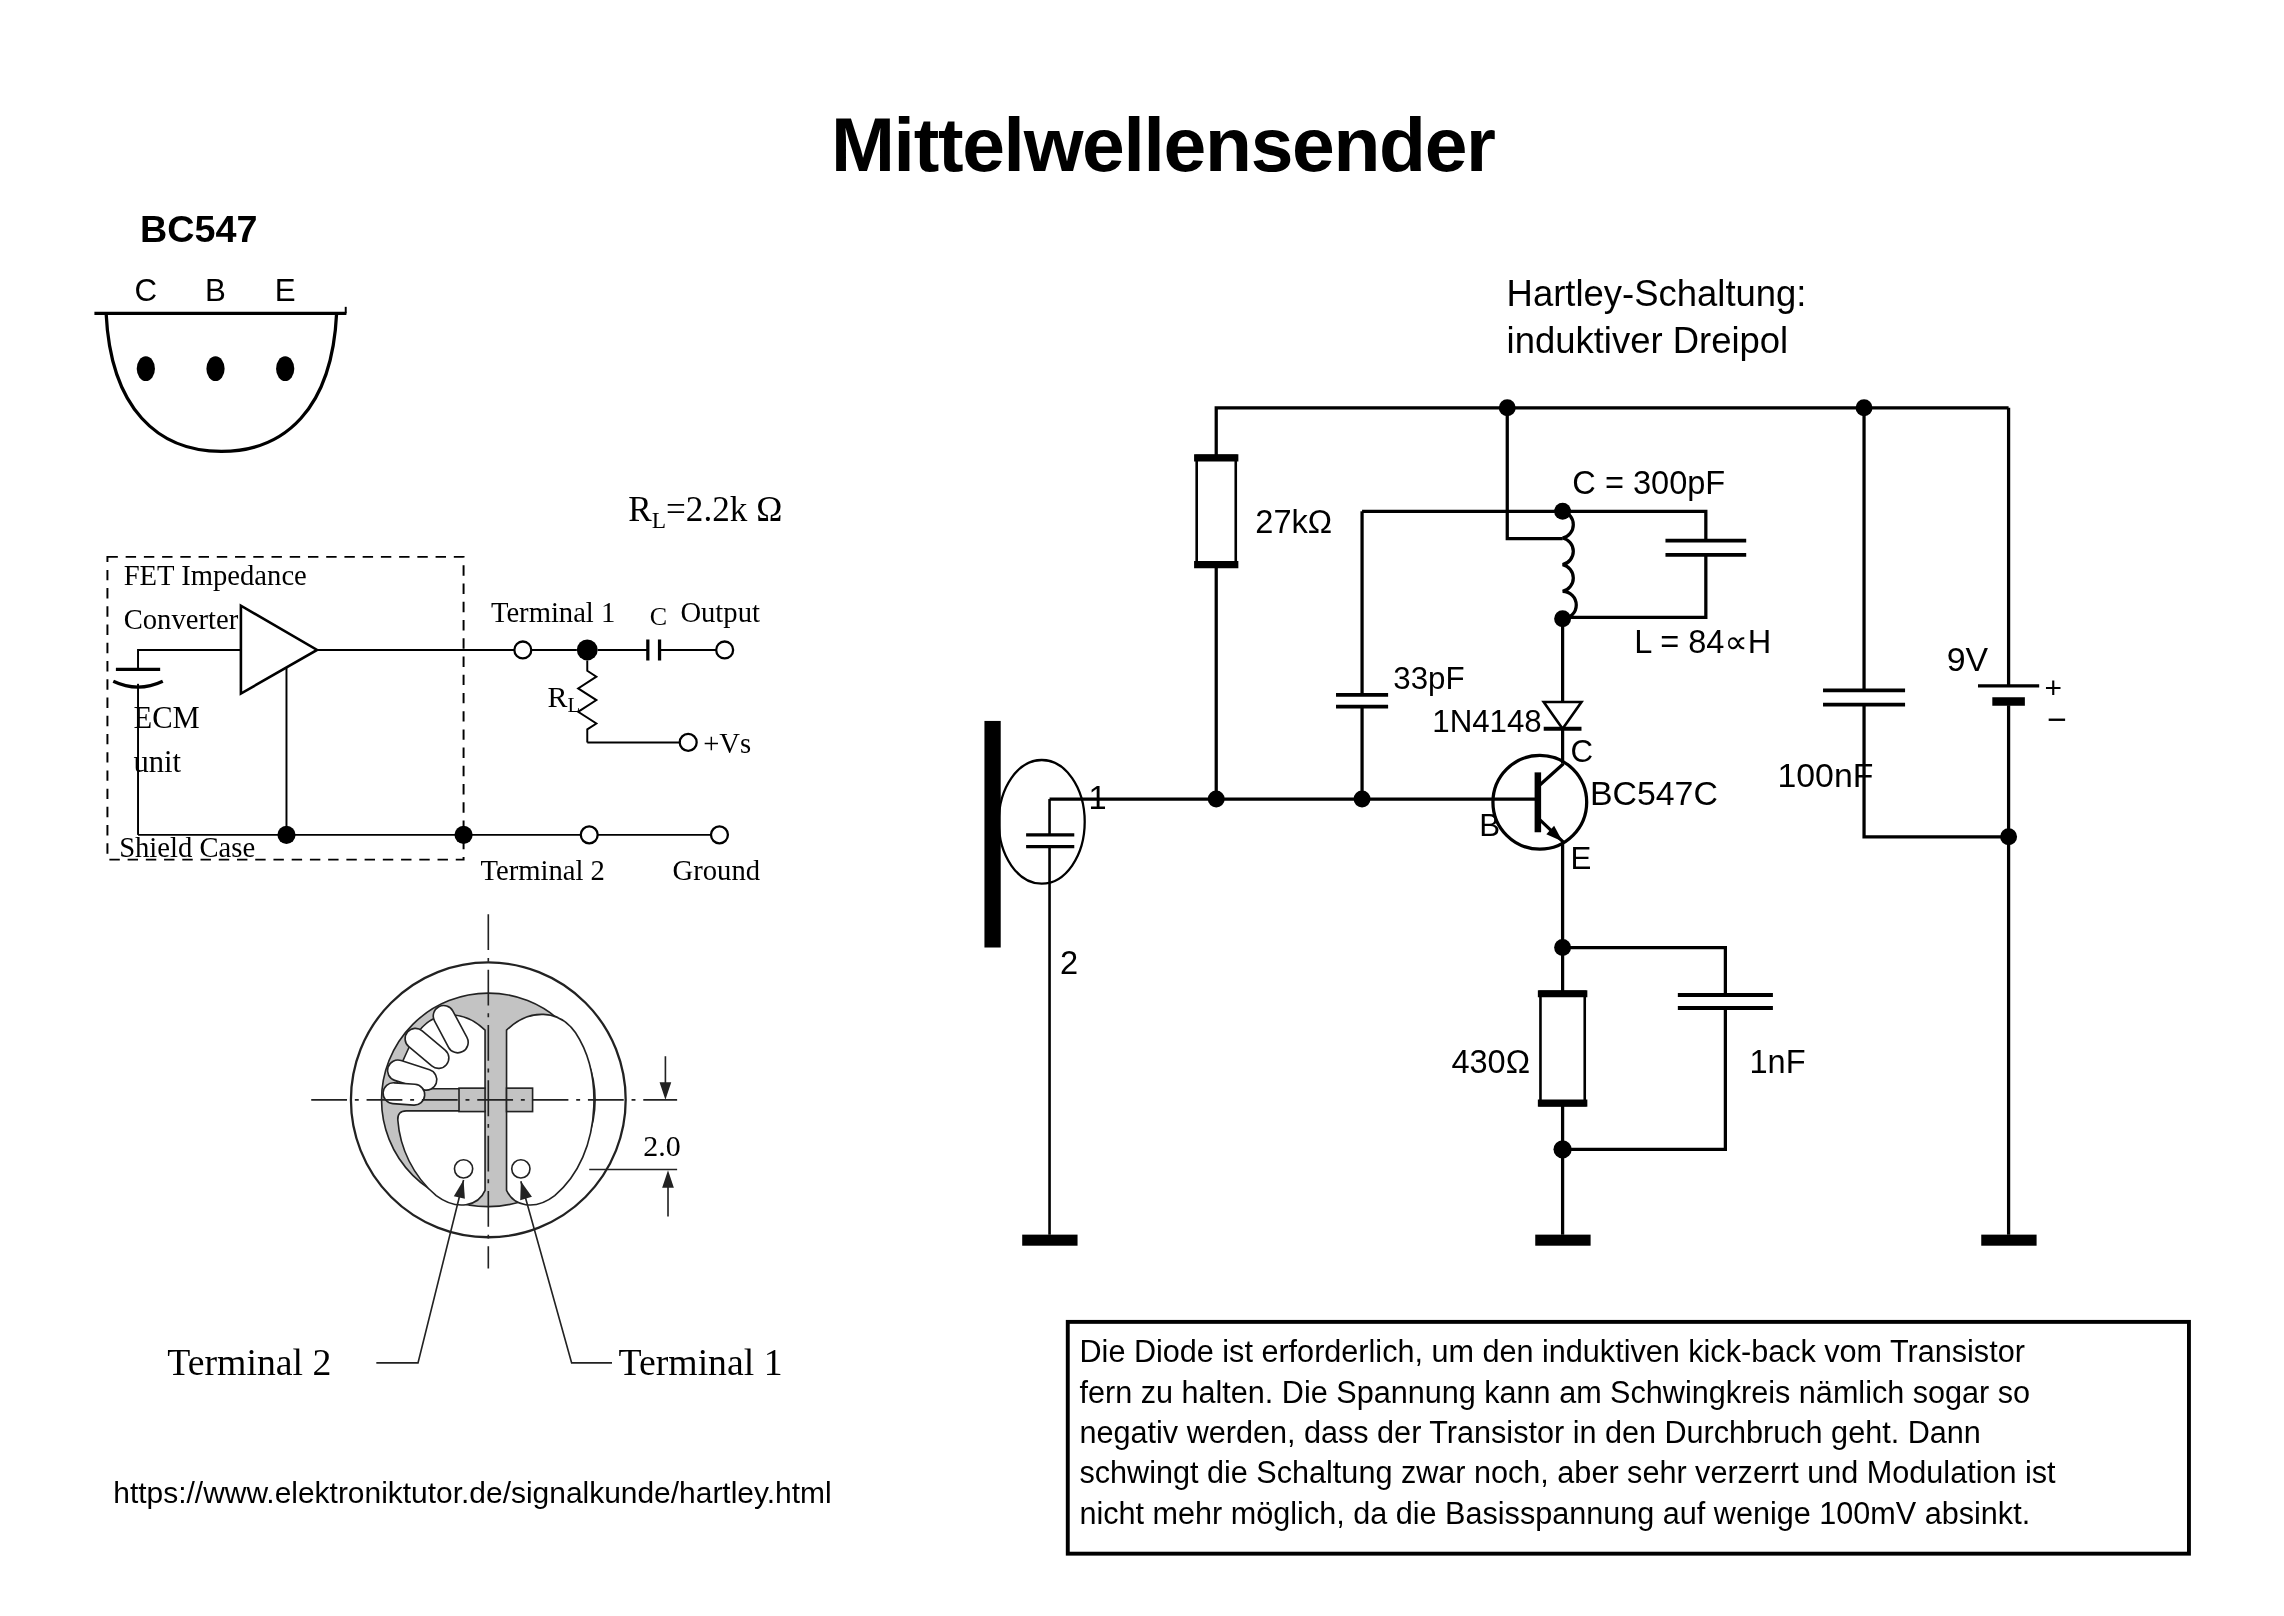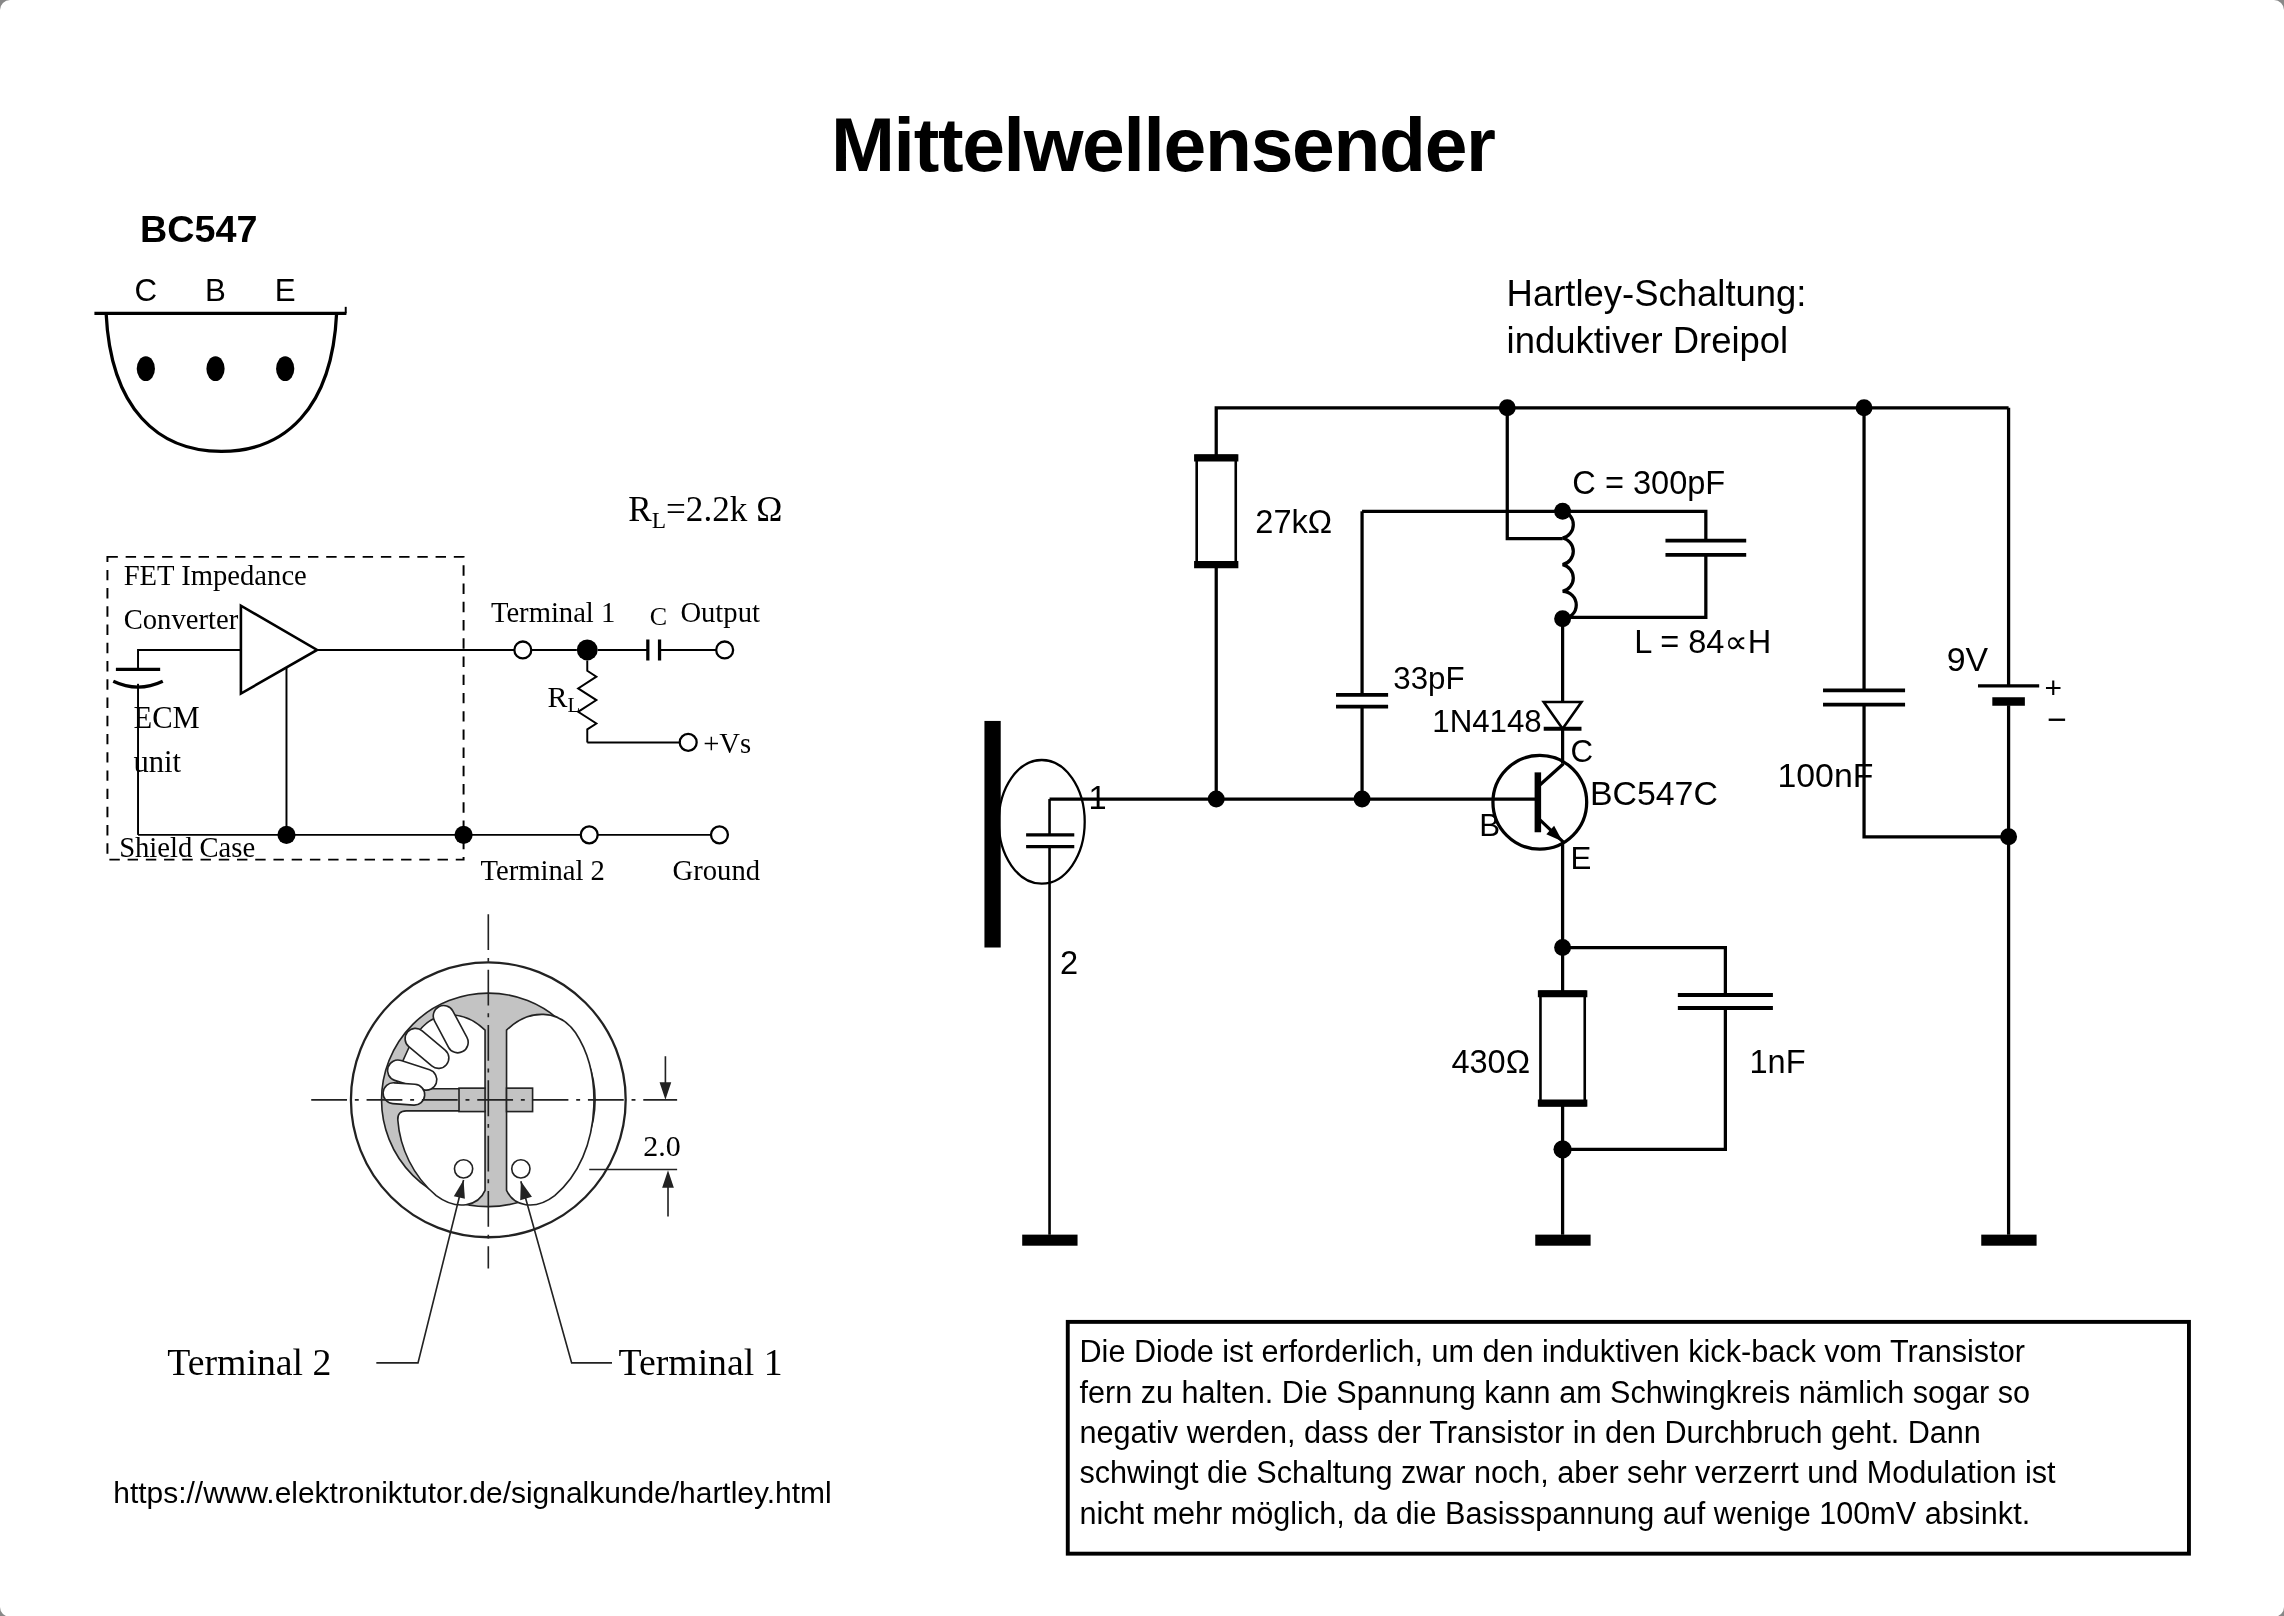--- a/index.html
+++ b/index.html
@@ -2,21 +2,20 @@
 <html style="font-size:10.4px"><head>
 <meta charset="utf-8">
 <style>
   html,body{margin:0;padding:0;background:#888;}
   #page{
     position:relative;
     width:2284px;height:1617px;
     background:#ffffff;
     font-family:"Liberation Sans", sans-serif;
     overflow:hidden;
-    border-radius:10px;
   }
   svg{position:absolute;left:0;top:0;}
   svg text{fill:#000000;}
   .t-sans{font-family:"Liberation Sans","DejaVu Sans",sans-serif;}
   .t-serif{font-family:"Liberation Serif","DejaVu Serif",serif;}
   .title{font-size:118px;font-weight:bold;letter-spacing:-2px;}
   .h-pin{font-size:48px;font-weight:500;}
   .pin-title{font-size:58px;font-weight:bold;}
   .ecm-lbl{font-size:44px;}
   .ecm-small{font-size:40px;}

